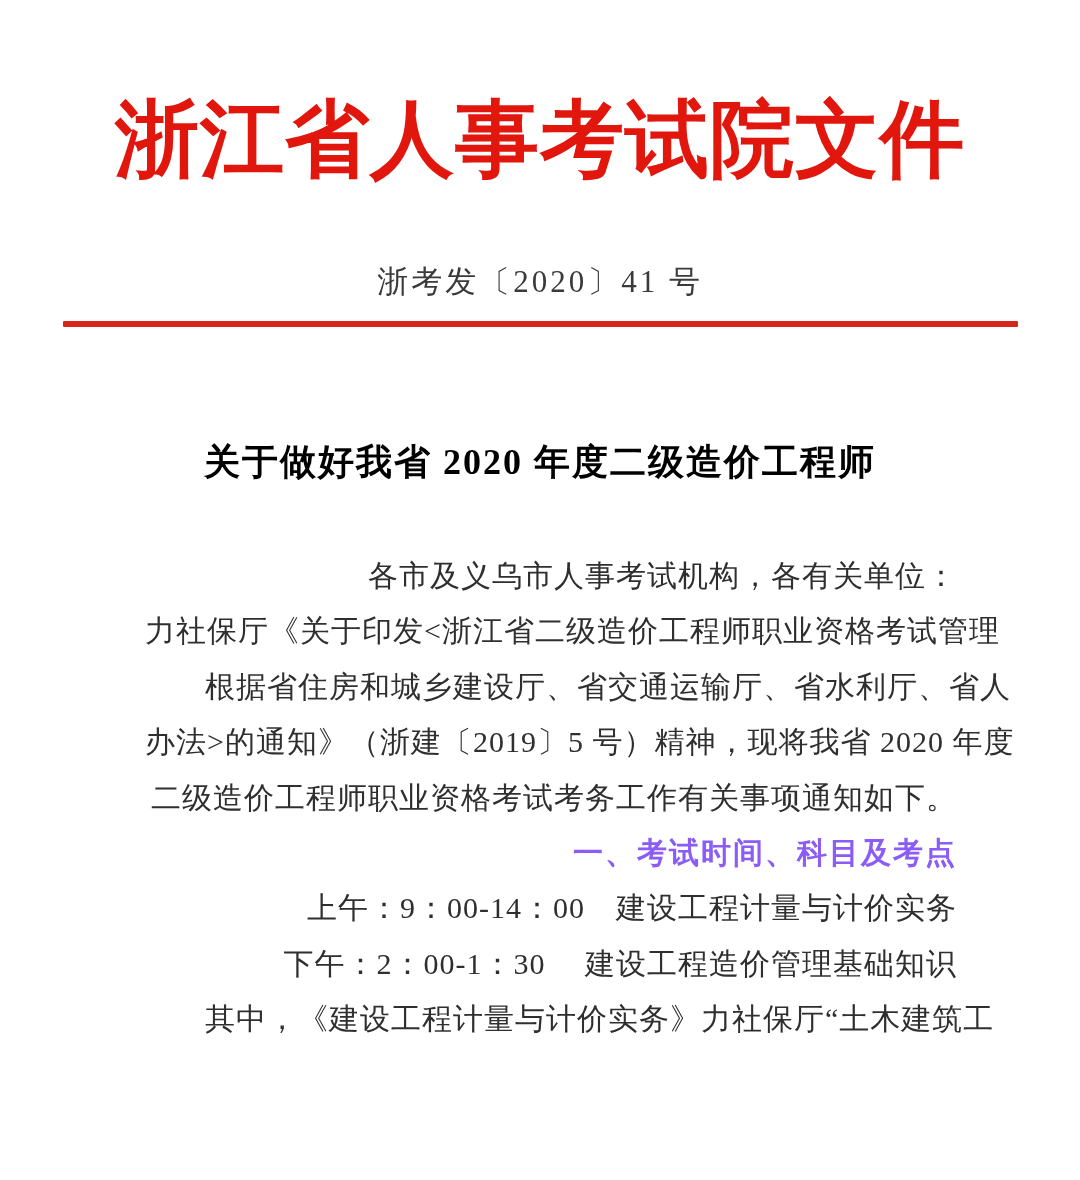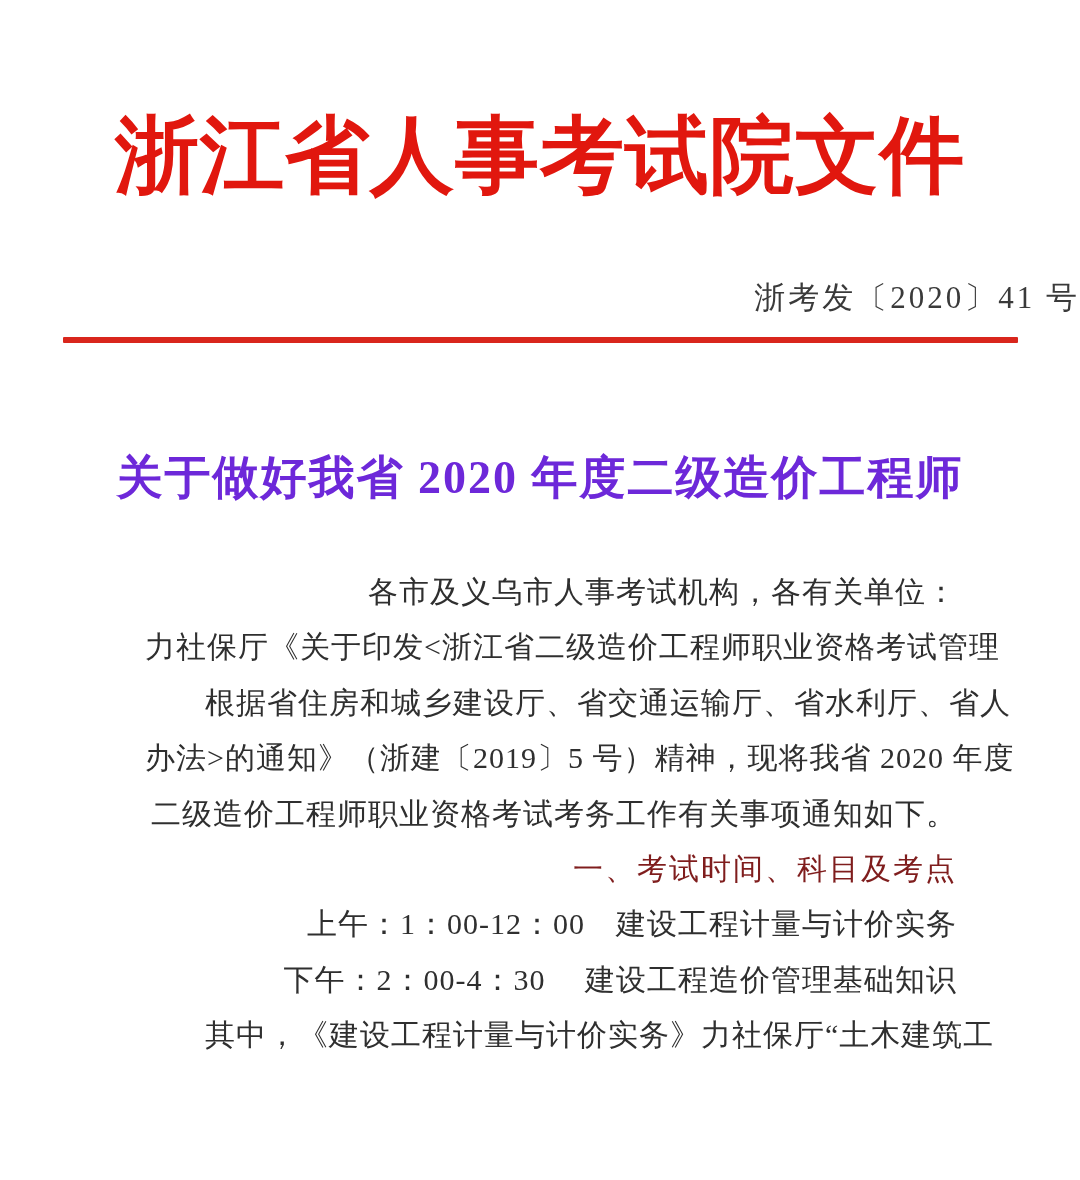--- a/index.html
+++ b/index.html
@@ -14,54 +14,54 @@
     font-family: "Liberation Serif", serif;
     color: #2e2e2e;
   }
   .page {
     width: 1080px;
     height: 1180px;
     background: #ffffff;
     position: relative;
   }
   .agency-title {
-    margin: 16px;
+    margin: 0;
     padding-top: 78px;
     text-align: center;
     font-size: 84px;
     line-height: 124px;
     font-weight: bold;
     letter-spacing: 1px;
     color: #e1170e;
     font-family: "Liberation Serif", serif;
     white-space: nowrap;
   }
   .doc-number {
     margin-top: 58px;
-    text-align: right;
+    text-align: center;
     font-size: 31px;
     line-height: 44px;
     letter-spacing: 3px;
     color: #3a3a3a;
   }
   .red-rule {
     margin: 17px auto 0 auto;
     width: 955px;
     height: 6px;
     background: #d9261c;
     border-radius: 1px;
   }
   .doc-title {
     margin: 107px 0 0 0;
     text-align: center;
-    font-size: 46px;
+    font-size: 36px;
     line-height: 56px;
     font-weight: bold;
     letter-spacing: 2px;
-    color: #6d28d9;
+    color: #000000;
   }
   .doc-title .t-line {
     display: block;
     white-space: nowrap;
   }
   .body-text {
     margin: 58px 0 0 145px;
     width: 812px;
     font-size: 30px;
     line-height: 55.4px;
@@ -70,22 +70,22 @@
   .b-line {
     white-space: nowrap;
     letter-spacing: 1px;
     text-align: right;
   }
   .b-line.indent {
     padding-left: 60px;
   }
   .b-line.heading {
     font-family: "Liberation Sans", sans-serif;
-    font-weight: normal;
-    color: #7f1d1d;
+    font-weight: bold;
+    color: #8b5cf6;
     letter-spacing: 2px;
   }
 </style>
 </head>
 <body>
 
 <div class="page">
 
   <h1 class="agency-title">浙江省人事考试院文件</h1>
 
@@ -97,18 +97,18 @@
     <span class="t-line">关于做好我省 2020 年度二级造价工程师</span>
   </h2>
 
   <div class="body-text">
     <div class="b-line">各市及义乌市人事考试机构，各有关单位：</div>
     <div class="b-line">力社保厅《关于印发&lt;浙江省二级造价工程师职业资格考试管理</div>
     <div class="b-line indent">根据省住房和城乡建设厅、省交通运输厅、省水利厅、省人</div>
     <div class="b-line">办法&gt;的通知》（浙建〔2019〕5 号）精神，现将我省 2020 年度</div>
     <div class="b-line">二级造价工程师职业资格考试考务工作有关事项通知如下。</div>
     <div class="b-line indent heading">一、考试时间、科目及考点</div>
-    <div class="b-line indent">上午：1：00-12：00　建设工程计量与计价实务</div>
-    <div class="b-line indent">下午：2：00-4：30　 建设工程造价管理基础知识</div>
+    <div class="b-line indent">上午：9：00-14：00　建设工程计量与计价实务</div>
+    <div class="b-line indent">下午：2：00-1：30　 建设工程造价管理基础知识</div>
     <div class="b-line indent">其中，《建设工程计量与计价实务》力社保厅“土木建筑工</div>
   </div>
 
 </div>
 
 </body></html>

